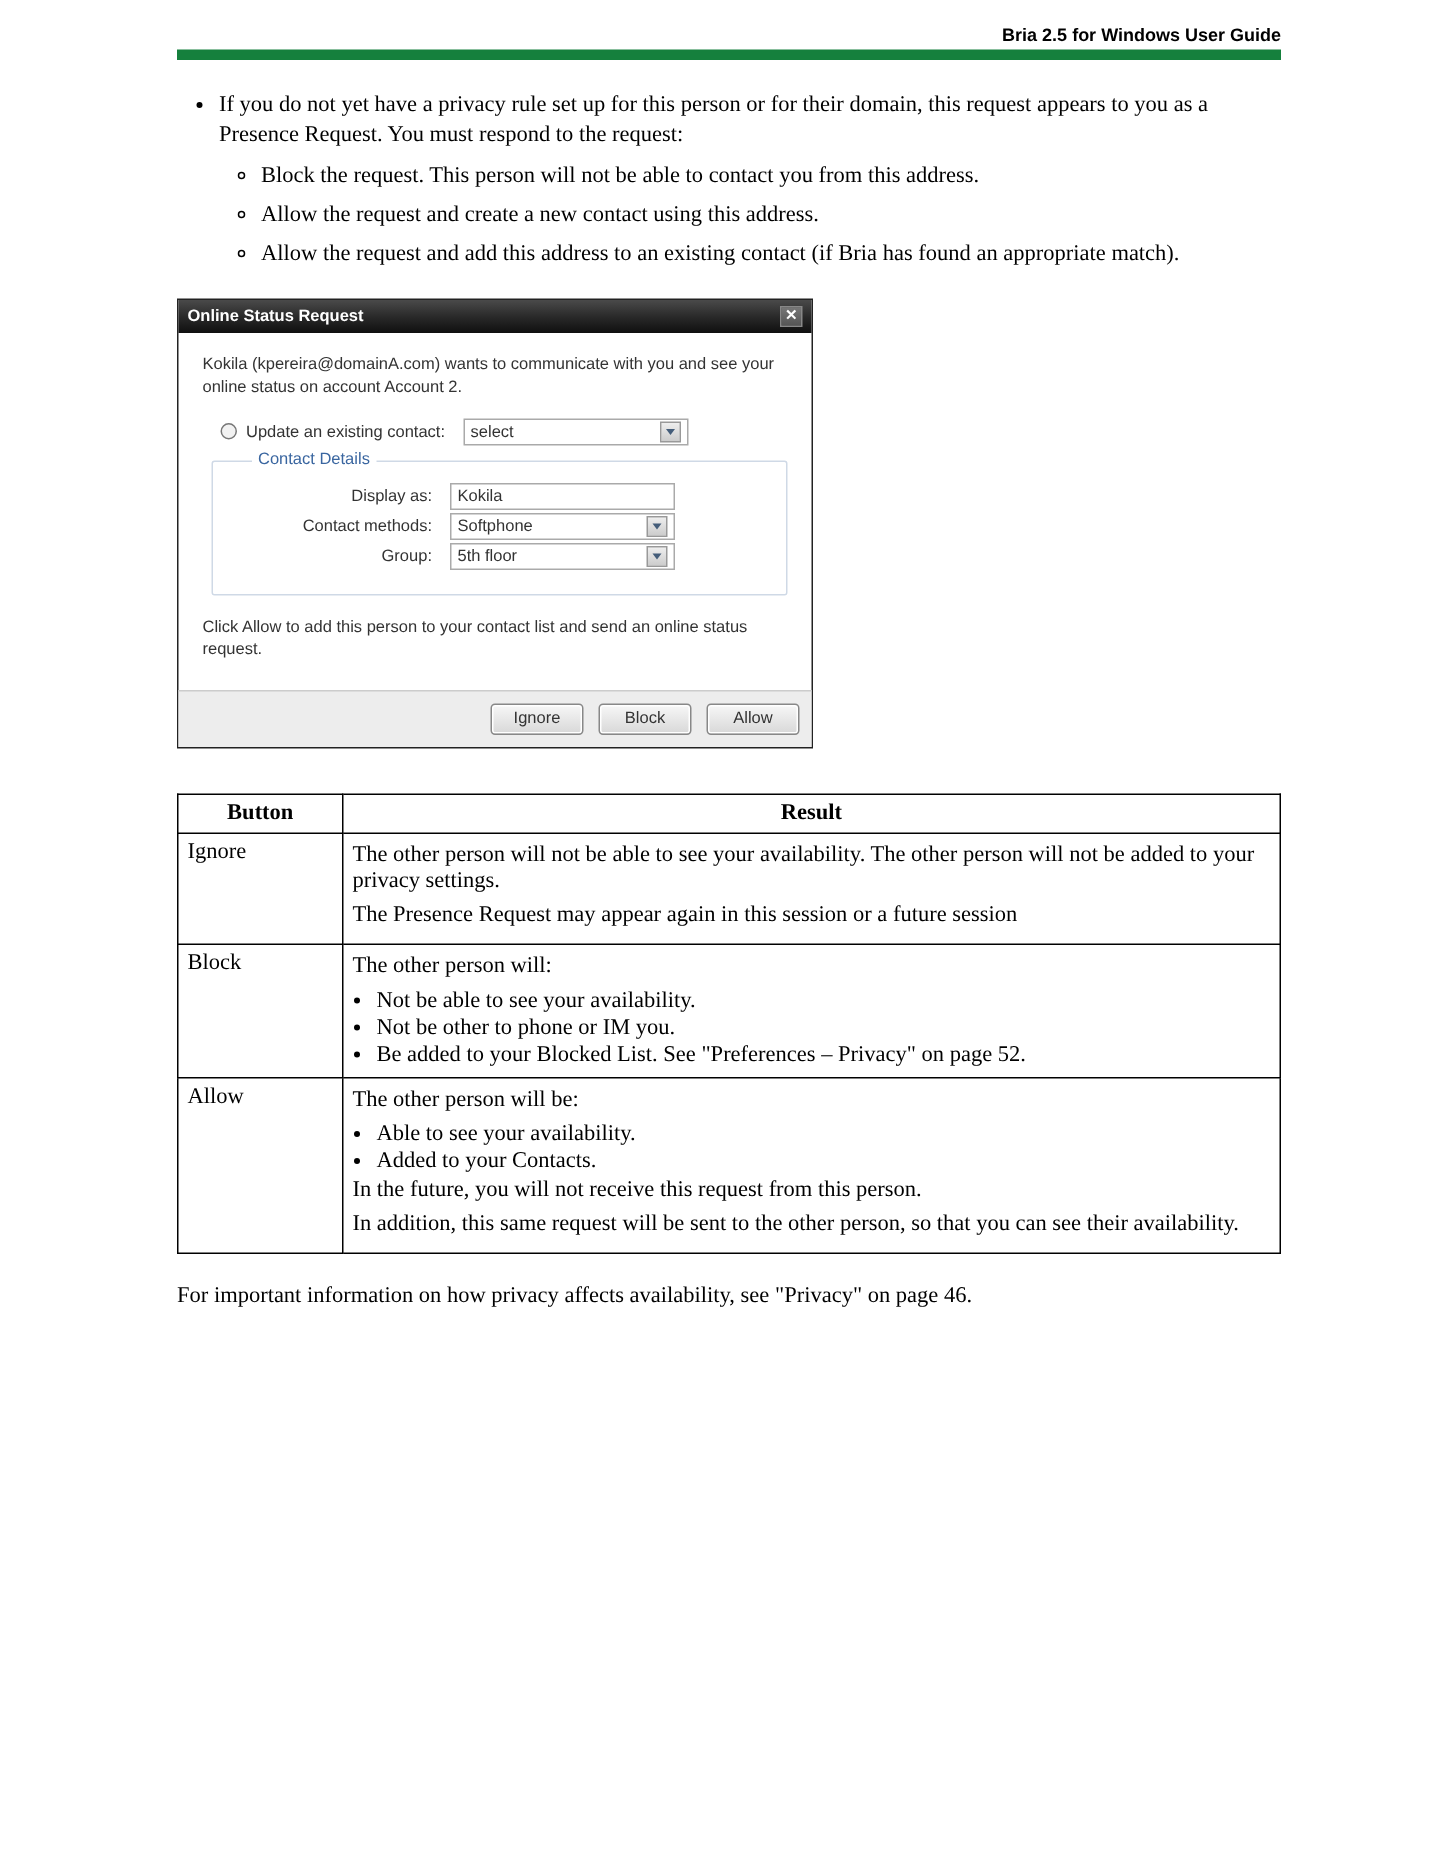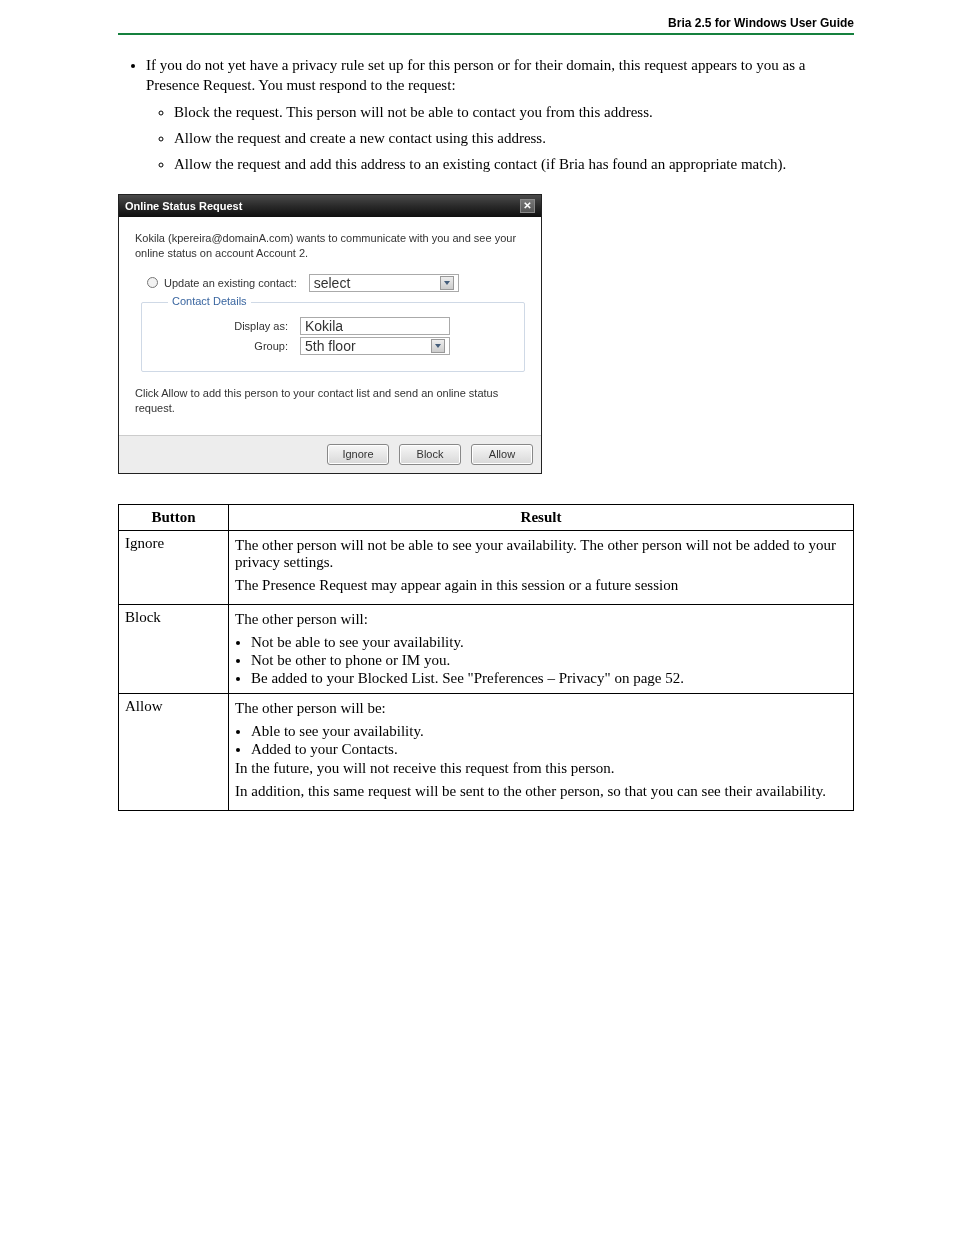--- a/index.html
+++ b/index.html
@@ -12,21 +12,21 @@
     width: 954px;
   }
   .page {
     padding: 16px 100px 40px 118px;
   }
   .header-line {
     text-align: right;
     font-family: Arial, Helvetica, sans-serif;
     font-weight: bold;
     font-size: 12px;
-    border-bottom: 2px solid #15803d;
+    border-bottom: 7px solid #15803d;
     padding-bottom: 3px;
     margin-bottom: 20px;
   }
   ul.top-list { margin: 0 0 20px 0; padding-left: 28px; }
   ul.top-list > li { margin-bottom: 6px; line-height: 1.35; }
   ul.sub-list { margin: 6px 0 0 0; padding-left: 28px; }
   ul.sub-list > li { margin-bottom: 6px; line-height: 1.35; }
 
   
   .dialog-wrap { margin: 12px 0 30px 0; }
@@ -69,21 +69,21 @@
   .radio {
     width: 11px; height: 11px; border: 1px solid #777; border-radius: 50%;
     display: inline-flex; align-items: center; justify-content: center;
     background: #f2f2f2;
   }
   .radio.selected::after {
     content: ""; width: 5px; height: 5px; border-radius: 50%; background: #4a77a8;
   }
   .inline-input {
     width: 150px; height: 18px; border: 1px solid #aaa;
-    padding: 0 4px; font-size: 14px; background: #fff;
+    padding: 0 4px; font-size: 11px; background: #fff;
     display: inline-flex; align-items: center; justify-content: space-between;
     margin-left: 6px;
   }
   .dropdown .dd-btn {
     width: 14px; height: 14px; border: 1px solid #999;
     background: linear-gradient(#eee,#ccc);
     display: flex; align-items: center; justify-content: center;
   }
   .dd-arrow {
     width: 0; height: 0; border-left: 3px solid transparent; border-right: 3px solid transparent;
@@ -185,20 +185,29 @@
           <div class="legend">Contact Details</div>
 
           <div class="form-row">
             <div class="form-label">Display as:</div>
             <span class="inline-input">
               <span>Kokila</span>
               <span></span>
             </span>
           </div>
 
+          <div class="form-row">
+            <div class="form-label">Contact methods:</div>
+            <span class="inline-input dropdown">
+              <span>Softphone</span>
+              <span class="dd-btn">
+                  <span class="dd-arrow"></span>
+                </span>
+            </span>
+          </div>
 
 
           <div class="form-row">
             <div class="form-label">Group:</div>
             <span class="inline-input dropdown">
               <span>5th floor</span>
               <span class="dd-btn">
                   <span class="dd-arrow"></span>
                 </span>
             </span>
@@ -249,14 +258,15 @@
             <li>Able to see your availability.</li>
             <li>Added to your Contacts.</li>
           </ul>
           <p class="cell-p">In the future, you will not receive this request from this person.</p>
           <p class="cell-p">In addition, this same request will be sent to the other person, so that you can see their availability.</p>
         </td>
       </tr>
     </tbody>
   </table>
 
+  <p class="closing">For important information on how privacy affects availability, see "Privacy" on page 46.</p>
 
 </div>
 
 </body></html>

